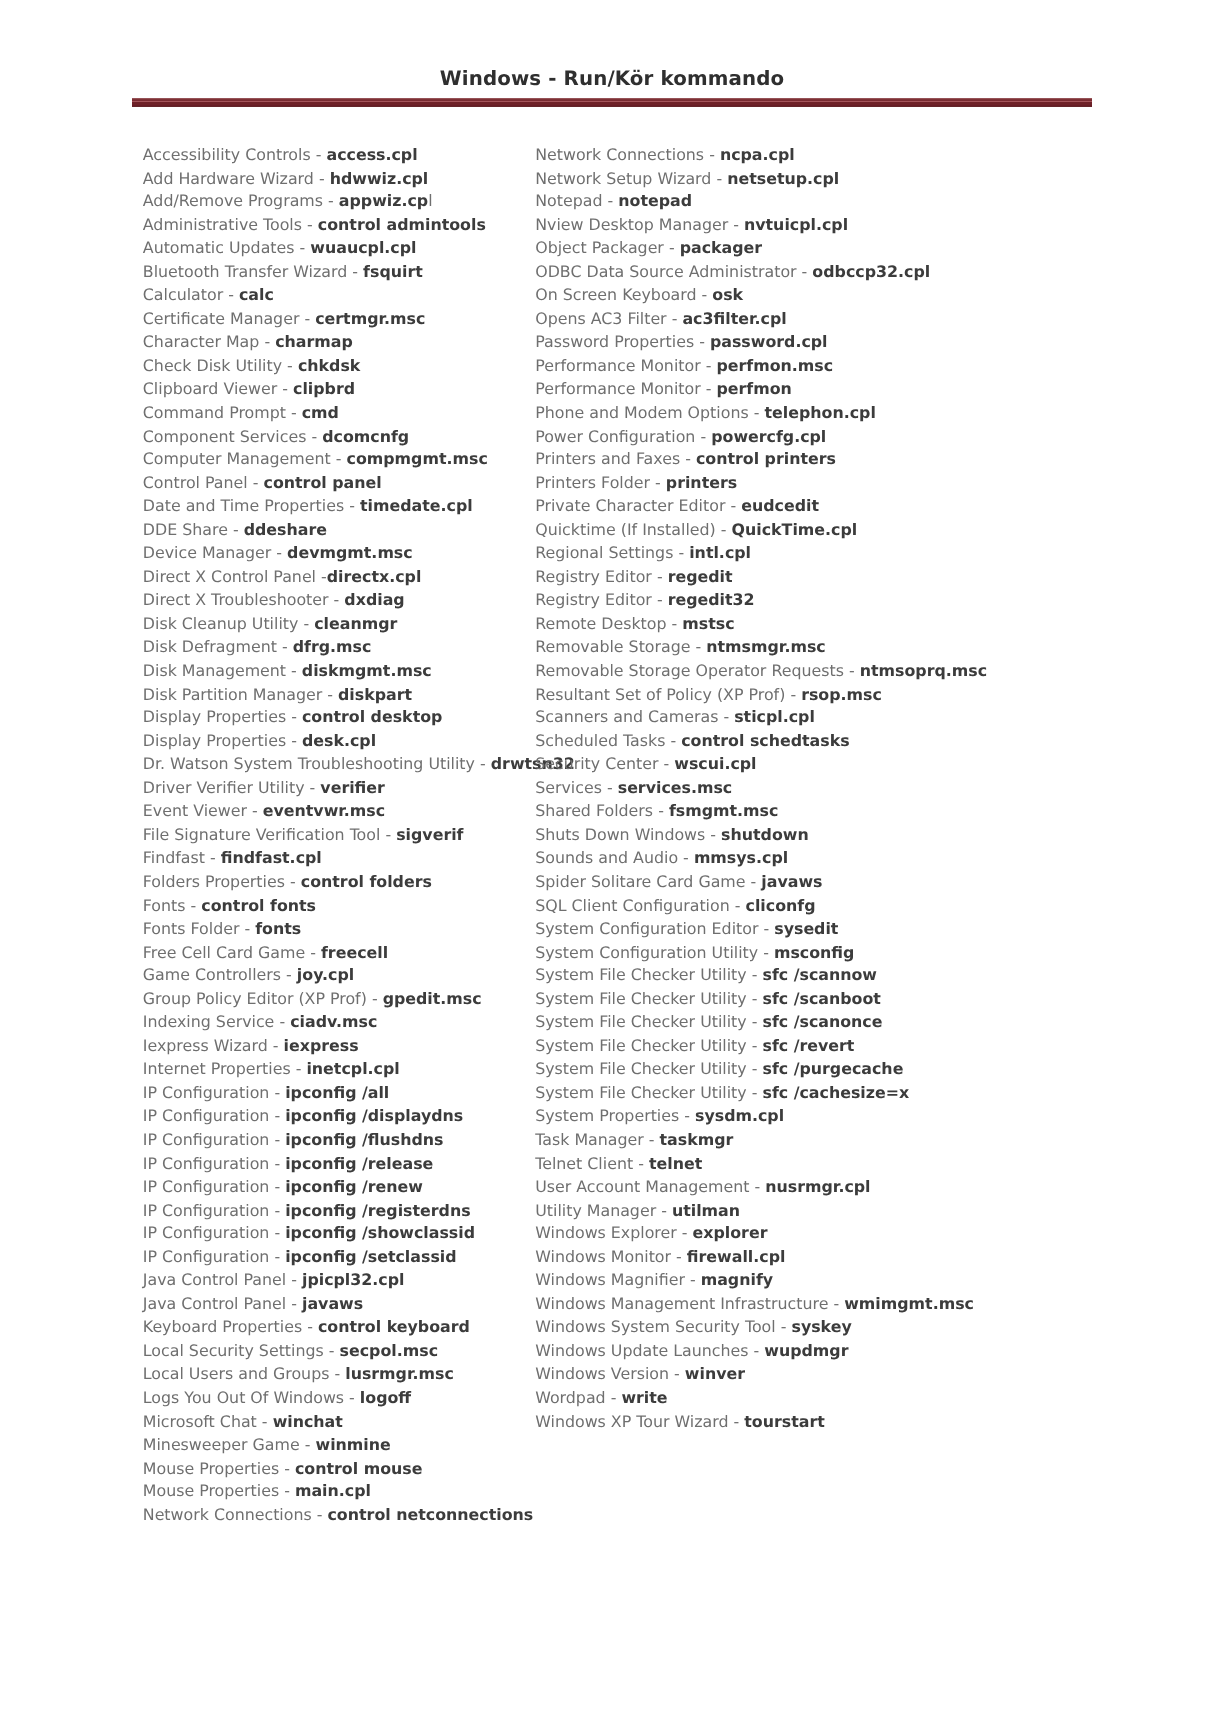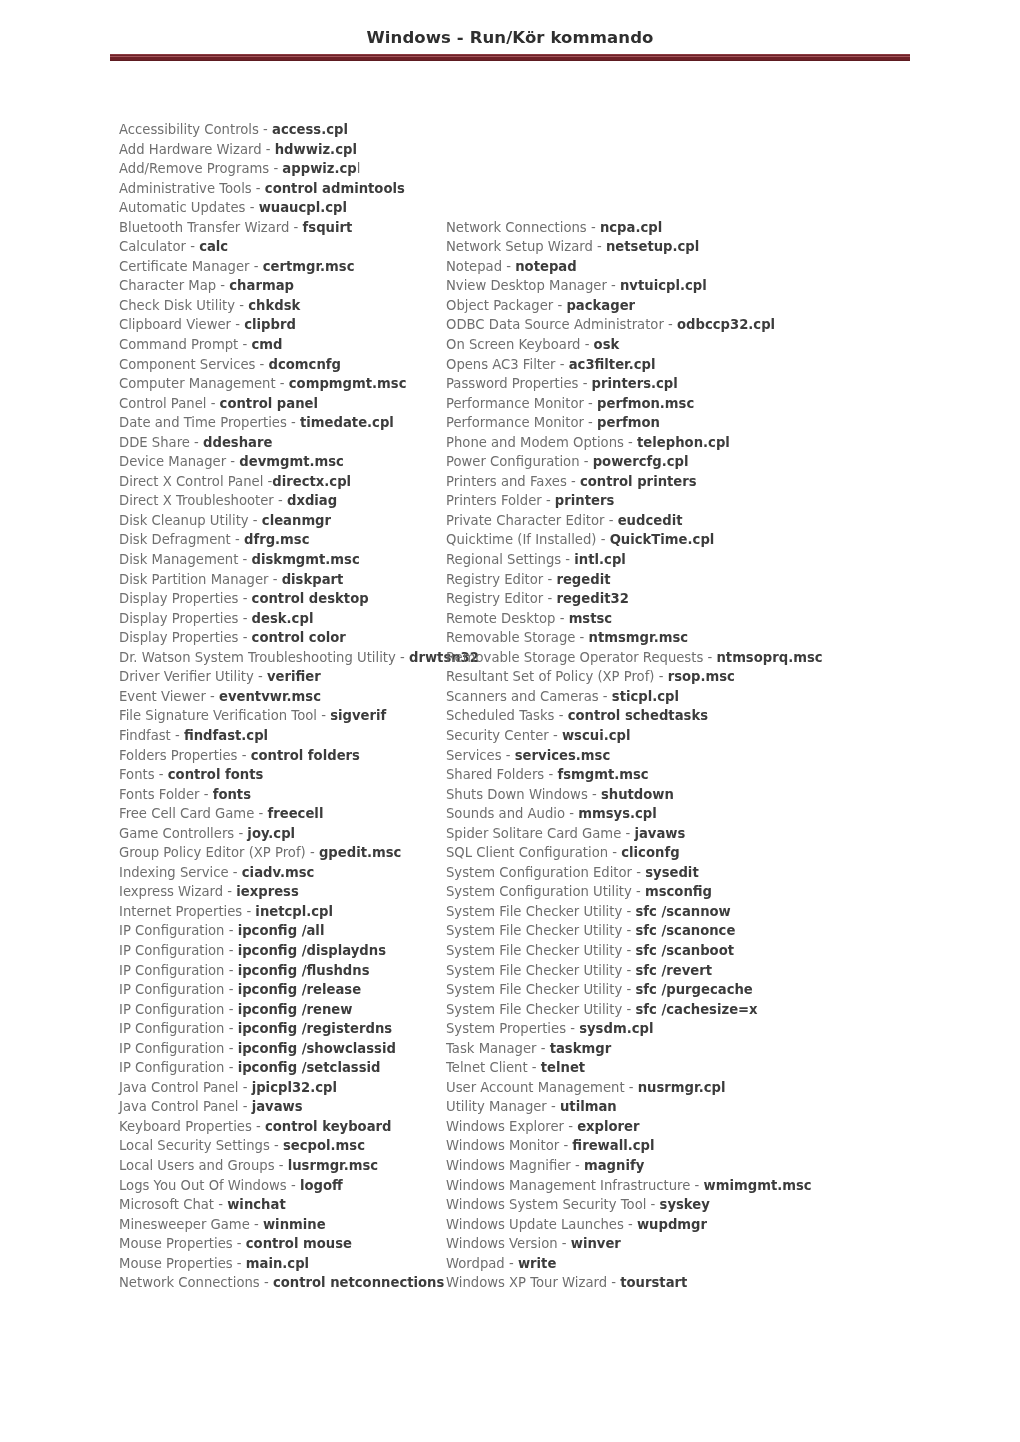--- a/index.html
+++ b/index.html
@@ -18,21 +18,21 @@
   .page {
     position: relative;
     width: 1020px;
     height: 1442px;
     box-sizing: border-box;
     overflow: hidden;
   }
 
   
   .header {
-    padding-top: 28px;
+    padding-top: 56px;
   }
   .doc-title {
     text-align: center;
     font-size: 16.5px;
     font-weight: bold;
     color: #2f2f2f;
     letter-spacing: 0.1px;
     line-height: 20px;
   }
   .title-rule {
@@ -51,21 +51,21 @@
     background: #a4555b;
   }
 
   
   .columns {
     position: absolute;
     top: 120px;
     left: 0;
     width: 1020px;
     display: flex;
-    align-items: flex-end;
+    align-items: flex-start;
   }
   .col {
     box-sizing: border-box;
   }
   .col-left {
     width: 425px;
     padding-left: 119px;
   }
   .col-right {
     width: 595px;
@@ -128,21 +128,20 @@
         <div class="entry"><span class="label">DDE Share</span><span class="sep"> - </span><span class="cmd">ddeshare</span></div>
         <div class="entry"><span class="label">Device Manager</span><span class="sep"> - </span><span class="cmd">devmgmt.msc</span></div>
         <div class="entry"><span class="label">Direct X Control Panel</span><span class="sep"> -</span><span class="cmd">directx.cpl</span></div>
         <div class="entry"><span class="label">Direct X Troubleshooter</span><span class="sep"> - </span><span class="cmd">dxdiag</span></div>
         <div class="entry"><span class="label">Disk Cleanup Utility</span><span class="sep"> - </span><span class="cmd">cleanmgr</span></div>
         <div class="entry"><span class="label">Disk Defragment</span><span class="sep"> - </span><span class="cmd">dfrg.msc</span></div>
         <div class="entry"><span class="label">Disk Management</span><span class="sep"> - </span><span class="cmd">diskmgmt.msc</span></div>
         <div class="entry"><span class="label">Disk Partition Manager</span><span class="sep"> - </span><span class="cmd">diskpart</span></div>
         <div class="entry"><span class="label">Display Properties</span><span class="sep"> - </span><span class="cmd">control desktop</span></div>
         <div class="entry"><span class="label">Display Properties</span><span class="sep"> - </span><span class="cmd">desk.cpl</span></div>
-        <div class="entry"><span class="label">Display Properties</span><span class="sep"> - </span><span class="cmd">control color</span></div>
         <div class="entry"><span class="label">Dr. Watson System Troubleshooting Utility</span><span class="sep"> - </span><span class="cmd">drwtsn32</span></div>
         <div class="entry"><span class="label">Driver Verifier Utility</span><span class="sep"> - </span><span class="cmd">verifier</span></div>
         <div class="entry"><span class="label">Event Viewer</span><span class="sep"> - </span><span class="cmd">eventvwr.msc</span></div>
         <div class="entry"><span class="label">File Signature Verification Tool</span><span class="sep"> - </span><span class="cmd">sigverif</span></div>
         <div class="entry"><span class="label">Findfast</span><span class="sep"> - </span><span class="cmd">findfast.cpl</span></div>
         <div class="entry"><span class="label">Folders Properties</span><span class="sep"> - </span><span class="cmd">control folders</span></div>
         <div class="entry"><span class="label">Fonts</span><span class="sep"> - </span><span class="cmd">control fonts</span></div>
         <div class="entry"><span class="label">Fonts Folder</span><span class="sep"> - </span><span class="cmd">fonts</span></div>
         <div class="entry"><span class="label">Free Cell Card Game</span><span class="sep"> - </span><span class="cmd">freecell</span></div>
         <div class="entry"><span class="label">Game Controllers</span><span class="sep"> - </span><span class="cmd">joy.cpl</span></div>
@@ -172,21 +171,21 @@
       </div>
     <div class="col col-right" id="col-right">
         <div class="entry"><span class="label">Network Connections</span><span class="sep"> - </span><span class="cmd">ncpa.cpl</span></div>
         <div class="entry"><span class="label">Network Setup Wizard</span><span class="sep"> - </span><span class="cmd">netsetup.cpl</span></div>
         <div class="entry"><span class="label">Notepad</span><span class="sep"> - </span><span class="cmd">notepad</span></div>
         <div class="entry"><span class="label">Nview Desktop Manager</span><span class="sep"> - </span><span class="cmd">nvtuicpl.cpl</span></div>
         <div class="entry"><span class="label">Object Packager</span><span class="sep"> - </span><span class="cmd">packager</span></div>
         <div class="entry"><span class="label">ODBC Data Source Administrator</span><span class="sep"> - </span><span class="cmd">odbccp32.cpl</span></div>
         <div class="entry"><span class="label">On Screen Keyboard</span><span class="sep"> - </span><span class="cmd">osk</span></div>
         <div class="entry"><span class="label">Opens AC3 Filter</span><span class="sep"> - </span><span class="cmd">ac3filter.cpl</span></div>
-        <div class="entry"><span class="label">Password Properties</span><span class="sep"> - </span><span class="cmd">printers.cpl</span></div>
+        <div class="entry"><span class="label">Password Properties</span><span class="sep"> - </span><span class="cmd">password.cpl</span></div>
         <div class="entry"><span class="label">Performance Monitor</span><span class="sep"> - </span><span class="cmd">perfmon.msc</span></div>
         <div class="entry"><span class="label">Performance Monitor</span><span class="sep"> - </span><span class="cmd">perfmon</span></div>
         <div class="entry"><span class="label">Phone and Modem Options</span><span class="sep"> - </span><span class="cmd">telephon.cpl</span></div>
         <div class="entry"><span class="label">Power Configuration</span><span class="sep"> - </span><span class="cmd">powercfg.cpl</span></div>
         <div class="entry"><span class="label">Printers and Faxes</span><span class="sep"> - </span><span class="cmd">control printers</span></div>
         <div class="entry"><span class="label">Printers Folder</span><span class="sep"> - </span><span class="cmd">printers</span></div>
         <div class="entry"><span class="label">Private Character Editor</span><span class="sep"> - </span><span class="cmd">eudcedit</span></div>
         <div class="entry"><span class="label">Quicktime (If Installed)</span><span class="sep"> - </span><span class="cmd">QuickTime.cpl</span></div>
         <div class="entry"><span class="label">Regional Settings</span><span class="sep"> - </span><span class="cmd">intl.cpl</span></div>
         <div class="entry"><span class="label">Registry Editor</span><span class="sep"> - </span><span class="cmd">regedit</span></div>
@@ -200,22 +199,22 @@
         <div class="entry"><span class="label">Security Center</span><span class="sep"> - </span><span class="cmd">wscui.cpl</span></div>
         <div class="entry"><span class="label">Services</span><span class="sep"> - </span><span class="cmd">services.msc</span></div>
         <div class="entry"><span class="label">Shared Folders</span><span class="sep"> - </span><span class="cmd">fsmgmt.msc</span></div>
         <div class="entry"><span class="label">Shuts Down Windows</span><span class="sep"> - </span><span class="cmd">shutdown</span></div>
         <div class="entry"><span class="label">Sounds and Audio</span><span class="sep"> - </span><span class="cmd">mmsys.cpl</span></div>
         <div class="entry"><span class="label">Spider Solitare Card Game</span><span class="sep"> - </span><span class="cmd">javaws</span></div>
         <div class="entry"><span class="label">SQL Client Configuration</span><span class="sep"> - </span><span class="cmd">cliconfg</span></div>
         <div class="entry"><span class="label">System Configuration Editor</span><span class="sep"> - </span><span class="cmd">sysedit</span></div>
         <div class="entry"><span class="label">System Configuration Utility</span><span class="sep"> - </span><span class="cmd">msconfig</span></div>
         <div class="entry"><span class="label">System File Checker Utility</span><span class="sep"> - </span><span class="cmd">sfc /scannow</span></div>
+        <div class="entry"><span class="label">System File Checker Utility</span><span class="sep"> - </span><span class="cmd">sfc /scanboot</span></div>
         <div class="entry"><span class="label">System File Checker Utility</span><span class="sep"> - </span><span class="cmd">sfc /scanonce</span></div>
-        <div class="entry"><span class="label">System File Checker Utility</span><span class="sep"> - </span><span class="cmd">sfc /scanboot</span></div>
         <div class="entry"><span class="label">System File Checker Utility</span><span class="sep"> - </span><span class="cmd">sfc /revert</span></div>
         <div class="entry"><span class="label">System File Checker Utility</span><span class="sep"> - </span><span class="cmd">sfc /purgecache</span></div>
         <div class="entry"><span class="label">System File Checker Utility</span><span class="sep"> - </span><span class="cmd">sfc /cachesize=x</span></div>
         <div class="entry"><span class="label">System Properties</span><span class="sep"> - </span><span class="cmd">sysdm.cpl</span></div>
         <div class="entry"><span class="label">Task Manager</span><span class="sep"> - </span><span class="cmd">taskmgr</span></div>
         <div class="entry"><span class="label">Telnet Client</span><span class="sep"> - </span><span class="cmd">telnet</span></div>
         <div class="entry"><span class="label">User Account Management</span><span class="sep"> - </span><span class="cmd">nusrmgr.cpl</span></div>
         <div class="entry"><span class="label">Utility Manager</span><span class="sep"> - </span><span class="cmd">utilman</span></div>
         <div class="entry"><span class="label">Windows Explorer</span><span class="sep"> - </span><span class="cmd">explorer</span></div>
         <div class="entry"><span class="label">Windows Monitor</span><span class="sep"> - </span><span class="cmd">firewall.cpl</span></div>

